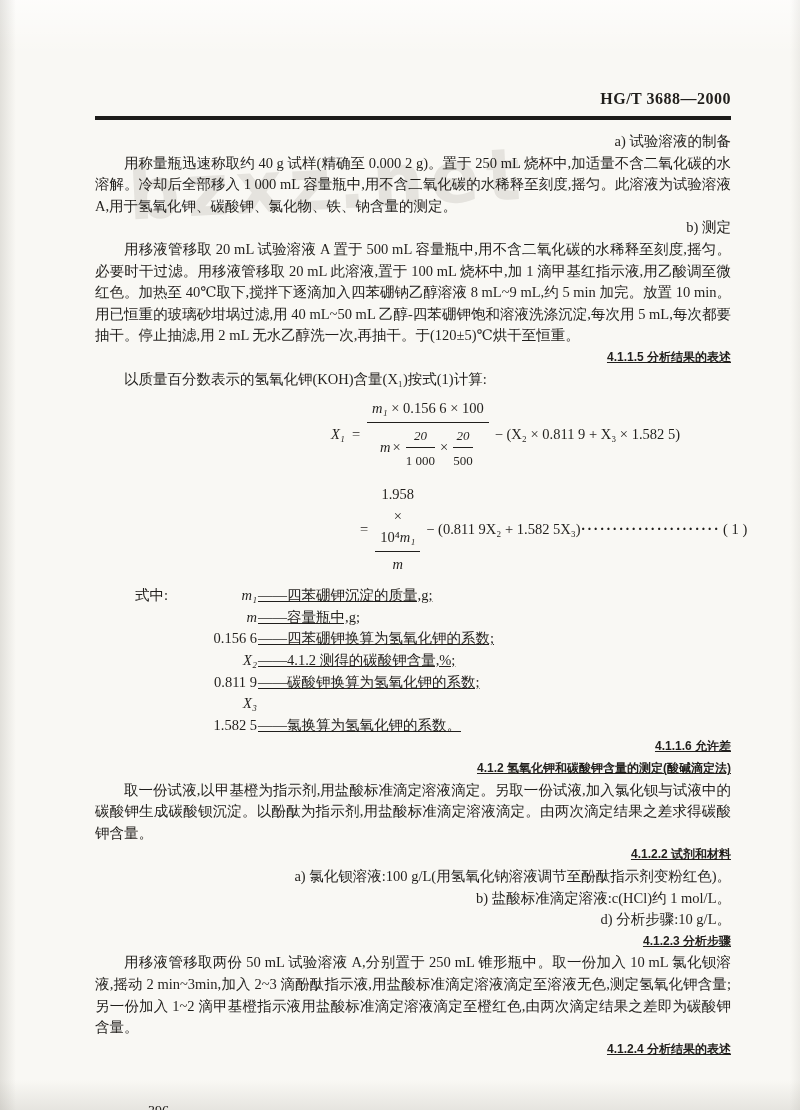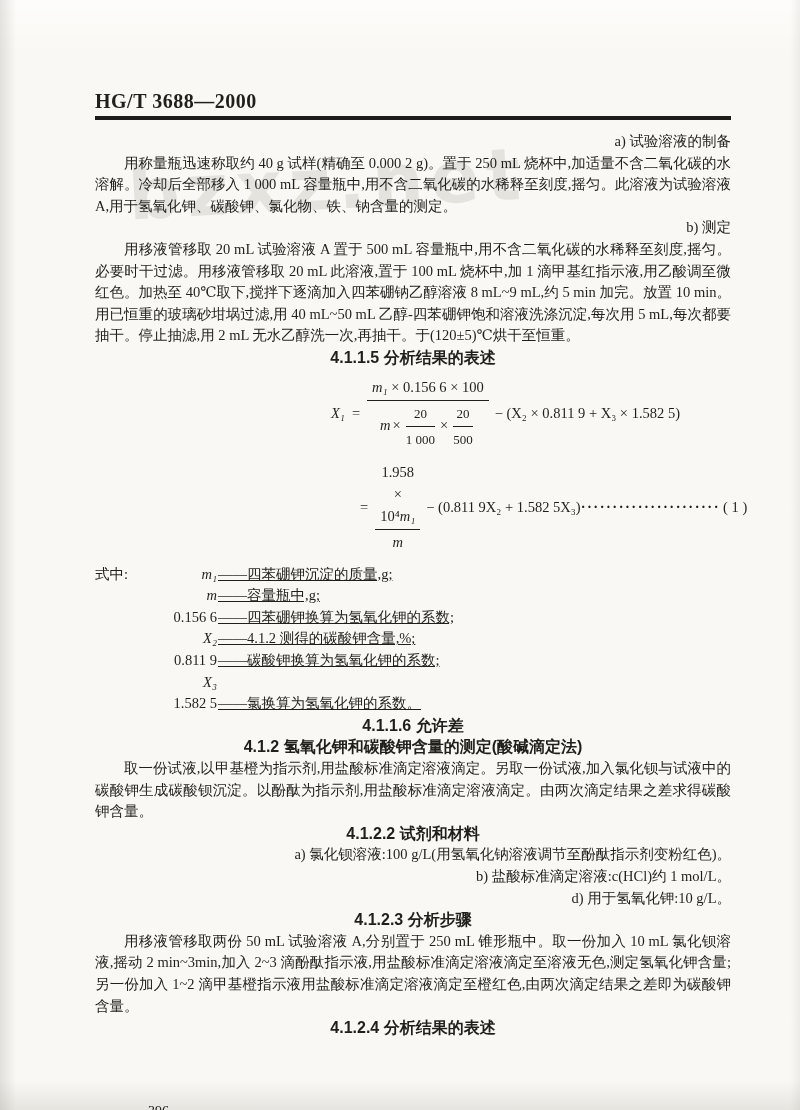--- a/index.html
+++ b/index.html
@@ -18,53 +18,53 @@
       linear-gradient(180deg, rgba(255,255,255,.65), rgba(255,255,255,0) 55px);
   }
   .watermark {
     position:absolute; left:128px; top:142px; z-index:0;
     font-family:"DejaVu Sans",sans-serif; font-weight:bold;
     font-size:72px; letter-spacing:7px; color:rgba(148,145,137,.20);
     transform:rotate(-3deg); user-select:none;
   }
   .doc-header {
     position:absolute; top:90px; left:95px; width:636px; z-index:1;
-    text-align:left; font-weight:bold; font-size:20px; letter-spacing:.5px;
+    text-align:right; font-weight:bold; font-size:16px; letter-spacing:.5px;
   }
   .rule { position:absolute; top:116px; left:95px; width:636px; height:3.5px; background:#1d1c1a; z-index:1; }
   .content {
     position:absolute; top:131px; left:95px; width:636px; z-index:1;
     line-height:21.6px; text-align:justify;
   }
   .content p { margin:0; }
   .li   { padding-left:2em; text-align:right; }
   .para { text-indent:2em; }
   .heading {
-    font-weight:bold; text-align:center;
-    font-family:"Liberation Sans","DejaVu Sans",sans-serif; font-size:16px;
+    font-weight:bold; text-align:right;
+    font-family:"Liberation Sans","DejaVu Sans",sans-serif; font-size:12px;text-decoration:underline;
   }
   
   .formula { margin:8px 0 10px 0; text-align:left; }
   .eq-row { display:flex; align-items:center; }
   .row1 { margin-left:236px; }
   .row2 { margin-left:258px; margin-top:12px; }
   .eqsign { padding:0 7px; }
   .var { font-style:italic; }
   .frac { display:inline-block; vertical-align:middle; text-align:center; }
   .frac > .num { display:block; border-bottom:1.3px solid #211f1c; padding:0 5px 2px; }
   .frac > .den { display:block; padding-top:2px; }
   .frac .frac { font-size:13px; margin:0 3px; }
-  .frac .frac > .num { padding:0 3px 1px; }
+  .frac .frac > .num { padding:0 3px 1px;font-style:italic; }
   .op { padding:0 2px; }
   .tail { padding-left:6px; white-space:nowrap; }
   .leader { margin-left:auto; font-weight:bold; letter-spacing:1.5px; white-space:nowrap; }
   .eqno { padding-left:3px; white-space:nowrap; }
   
   .defs .kv { display:flex; text-align:left; }
-  .kv .pre  { display:inline-block; width:42px; flex:none; }
+  .kv .pre  { display:inline-block; width:42px; flex:none;margin-left:40px; }
   .kv .term { display:inline-block; width:80px; flex:none; text-align:right; padding-right:1px; }
   .kv .desc { flex:1;text-decoration:underline; }
   .defs .kv:nth-child(1) .term, .defs .kv:nth-child(2) .term,
   .defs .kv:nth-child(4) .term, .defs .kv:nth-child(6) .term { font-style:italic; }
   .page-number { position:absolute; left:113px; top:1104px; z-index:1; font-size:14px;margin-left:35px; }
 </style>
 </head>
 <body>
 
 <div class="page">
@@ -76,20 +76,21 @@
 
   <div class="content">
 
     <p class="li">a) 试验溶液的制备</p>
     <p class="para">用称量瓶迅速称取约 40 g 试样(精确至 0.000 2 g)。置于 250 mL 烧杯中,加适量不含二氧化碳的水溶解。冷却后全部移入 1 000 mL 容量瓶中,用不含二氧化碳的水稀释至刻度,摇匀。此溶液为试验溶液 A,用于氢氧化钾、碳酸钾、氯化物、铁、钠含量的测定。</p>
 
     <p class="li">b) 测定</p>
     <p class="para">用移液管移取 20 mL 试验溶液 A 置于 500 mL 容量瓶中,用不含二氧化碳的水稀释至刻度,摇匀。必要时干过滤。用移液管移取 20 mL 此溶液,置于 100 mL 烧杯中,加 1 滴甲基红指示液,用乙酸调至微红色。加热至 40℃取下,搅拌下逐滴加入四苯硼钠乙醇溶液 8 mL~9 mL,约 5 min 加完。放置 10 min。用已恒重的玻璃砂坩埚过滤,用 40 mL~50 mL 乙醇-四苯硼钾饱和溶液洗涤沉淀,每次用 5 mL,每次都要抽干。停止抽滤,用 2 mL 无水乙醇洗一次,再抽干。于(120±5)℃烘干至恒重。</p>
 
     <p class="heading">4.1.1.5  分析结果的表述</p>
+    <p class="para">以质量百分数表示的氢氧化钾(KOH)含量(X₁)按式(1)计算:</p>
 
     <div class="formula">
       <div class="eq-row row1">
         <span class="var">X₁</span>
         <span class="eqsign">=</span>
         <span class="frac">
           <span class="num"><span class="var">m₁</span><span> × 0.156 6 × 100</span></span>
           <span class="den"><span class="var">m</span><span class="op">×</span><span class="frac"><span class="num">20</span><span class="den">1 000</span></span><span class="op">×</span><span class="frac"><span class="num">20</span><span class="den">500</span></span></span>
         </span>
         <span class="tail">− (X₂ × 0.811 9 + X₃ × 1.582 5)</span>
@@ -145,21 +146,21 @@
 
     <p class="heading">4.1.1.6  允许差</p>
 
     <p class="heading">4.1.2  氢氧化钾和碳酸钾含量的测定(酸碱滴定法)</p>
 
     <p class="para">取一份试液,以甲基橙为指示剂,用盐酸标准滴定溶液滴定。另取一份试液,加入氯化钡与试液中的碳酸钾生成碳酸钡沉淀。以酚酞为指示剂,用盐酸标准滴定溶液滴定。由两次滴定结果之差求得碳酸钾含量。</p>
 
     <p class="heading">4.1.2.2  试剂和材料</p>
     <p class="li">a) 氯化钡溶液:100 g/L(用氢氧化钠溶液调节至酚酞指示剂变粉红色)。</p>
     <p class="li">b) 盐酸标准滴定溶液:c(HCl)约 1 mol/L。</p>
-    <p class="li">d) 用于氢氧化钾:10 g/L。</p>
+    <p class="li">d) 分析步骤:10 g/L。</p>
 
     <p class="heading">4.1.2.3  分析步骤</p>
     <p class="para">用移液管移取两份 50 mL 试验溶液 A,分别置于 250 mL 锥形瓶中。取一份加入 10 mL 氯化钡溶液,摇动 2 min~3min,加入 2~3 滴酚酞指示液,用盐酸标准滴定溶液滴定至溶液无色,测定氢氧化钾含量;另一份加入 1~2 滴甲基橙指示液用盐酸标准滴定溶液滴定至橙红色,由两次滴定结果之差即为碳酸钾含量。</p>
 
     <p class="heading">4.1.2.4  分析结果的表述</p>
 
   </div>
 
   <div class="page-number">396</div>
 

